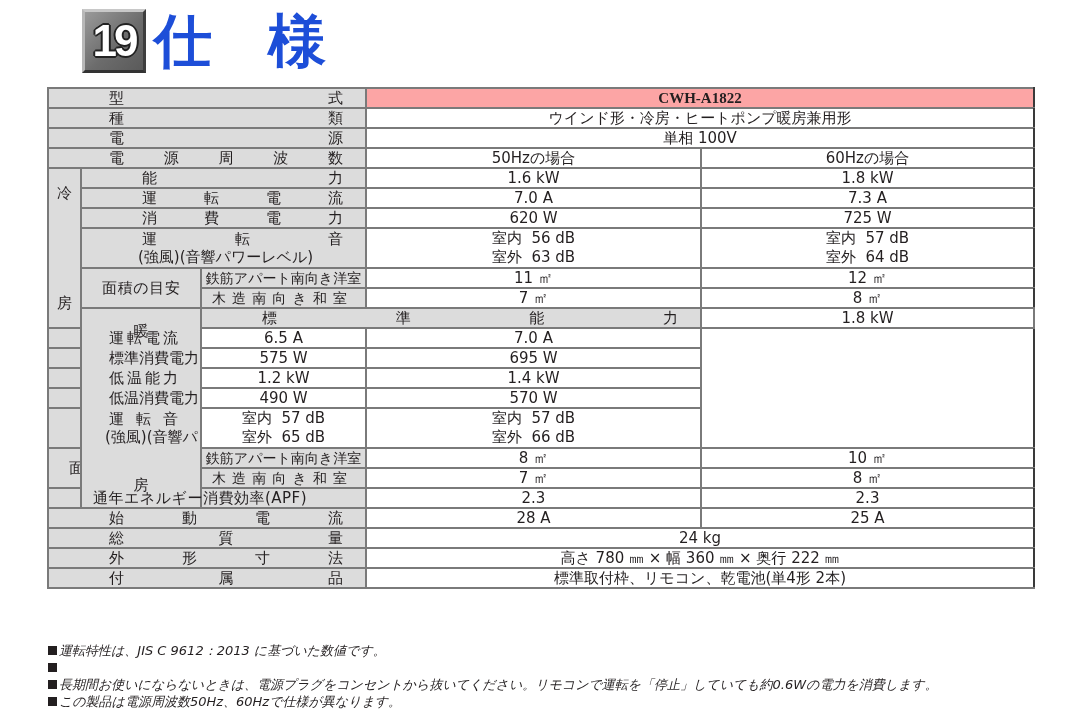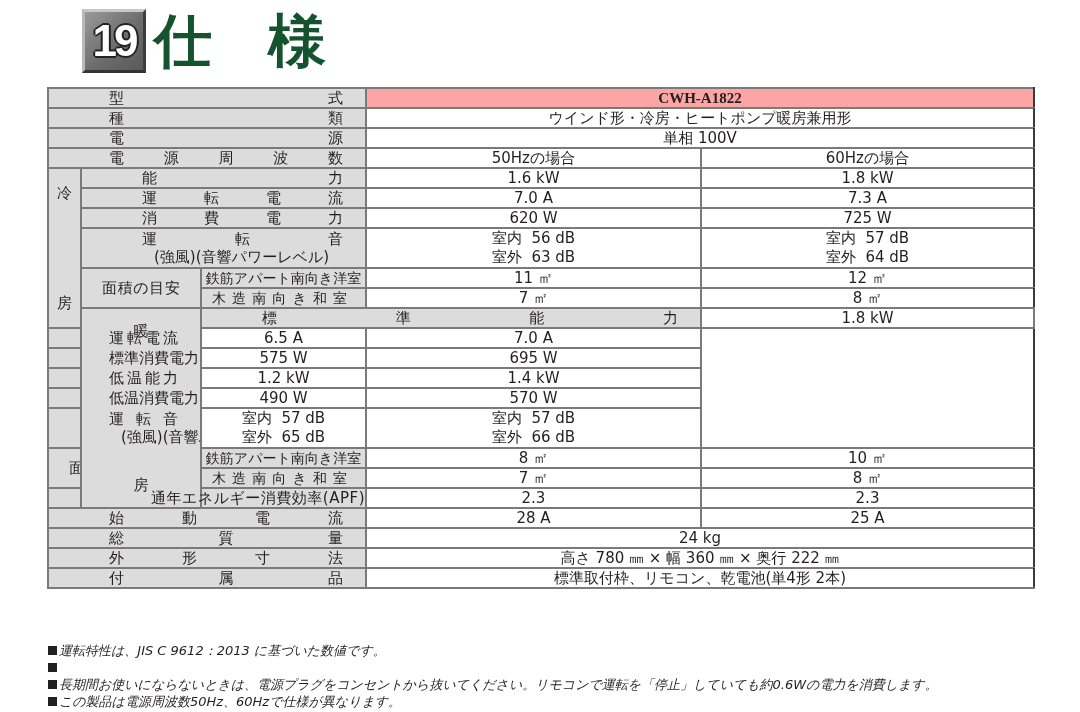--- a/index.html
+++ b/index.html
@@ -7,41 +7,41 @@
          font-family: "DejaVu Sans", "Liberation Sans", sans-serif; color: #231f20; }
   .title-wrap { position: absolute; left: 46px; top: 8px; height: 66px; display: flex; align-items: center; padding-left: 36px; }
   .badge { width: 64px; height: 64px; box-sizing: border-box;
            background: linear-gradient(135deg, #9a9a9a 0%, #6c6c6c 55%, #5a5a5a 100%);
            border-top: 3px solid #c8c8c8; border-left: 3px solid #b8b8b8;
            border-right: 3px solid #3e3e3e; border-bottom: 3px solid #333333;
            display: flex; align-items: center; justify-content: center;
            font-family: "Liberation Sans", sans-serif; font-weight: bold; font-size: 44px; color: #ffffff;
            letter-spacing: -3px;
            text-shadow: -2px 0 #222, 2px 0 #222, 0 -2px #222, 0 2px #222, -1px -1px #222, 1px 1px #222, -1px 1px #222, 1px -1px #222; }
-  .title-text { margin-left: 8px; font-size: 58px; font-weight: bold; color: #14532d; letter-spacing: 56px; line-height: 1; }
+  .title-text { margin-left: 8px; font-size: 58px; font-weight: bold; color: #1d4ed8; letter-spacing: 56px; line-height: 1; }
 
   table.spec { position: absolute; left: 47px; top: 87px; width: 986px; border-collapse: collapse;
                table-layout: fixed; font-size: 15px; }
   table.spec td { border: 2px solid #7a7a7a; padding: 0; height: 18px; line-height: 18px; text-align: center; white-space: nowrap; overflow: hidden; }
   table.spec { border: 2px solid #3a3a3a; }
   td.lbl { background: #dcdcdc; }
   td.val { background: #ffffff; border-radius: 7px; }
   td.hdrval { background: #fca5a5; font-weight: bold; font-family: Liberation Serif, serif; }
   td.grp { background: #dcdcdc; vertical-align: middle; }
   .spread { display: flex; justify-content: space-between; padding: 0 22px 0 93px; }
   .spread.in { padding: 0 22px 0 60px; }
   .grp-inner { display: flex; flex-direction: column; justify-content: space-between; height: 100%; align-items: center; padding: 6px 0; box-sizing: border-box; }
   .two { line-height: 19px; padding: 1px 0; }
   .two .spread { padding: 0 22px 0 60px; }
-  .paren { text-align: left; padding-left: 72px; }
+  .paren { text-align: left; padding-left: 56px; }
   .db { display: inline-block; text-align: left; line-height: 19px; }
   .sub2 { font-size: 14px; }
   .sub2.spread { padding: 0 18px 0 10px; }
   .mokuyasu { display: flex; justify-content: space-between; padding: 0 20px; font-size: 15px; }
-  .apf { text-align: right; padding-left: 44px; letter-spacing: 0.5px; }
+  .apf { text-align: left; padding-left: 44px; letter-spacing: 0.5px; }
 
   .notes { position: absolute; left: 48px; top: 642px; font-size: 13px; line-height: 17px; color: #231f20; }
   .notes div { white-space: nowrap; font-style: italic; }
   .sq { display: inline-block; width: 9px; height: 9px; background: #231f20; margin-right: 2px; vertical-align: 0px; }
 </style>
 </head>
 <body>
 
 <div class="title-wrap">
   <div class="badge">19</div>

